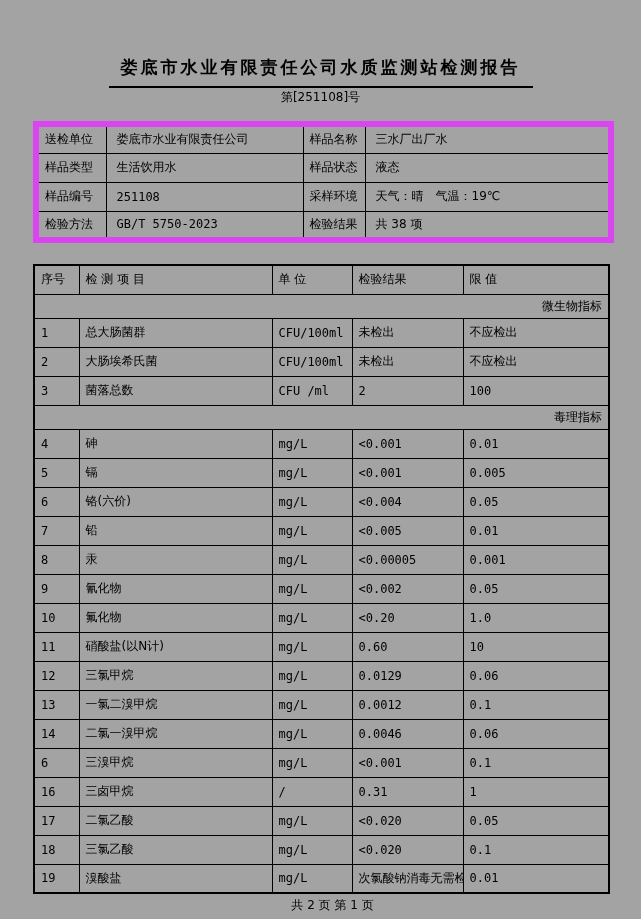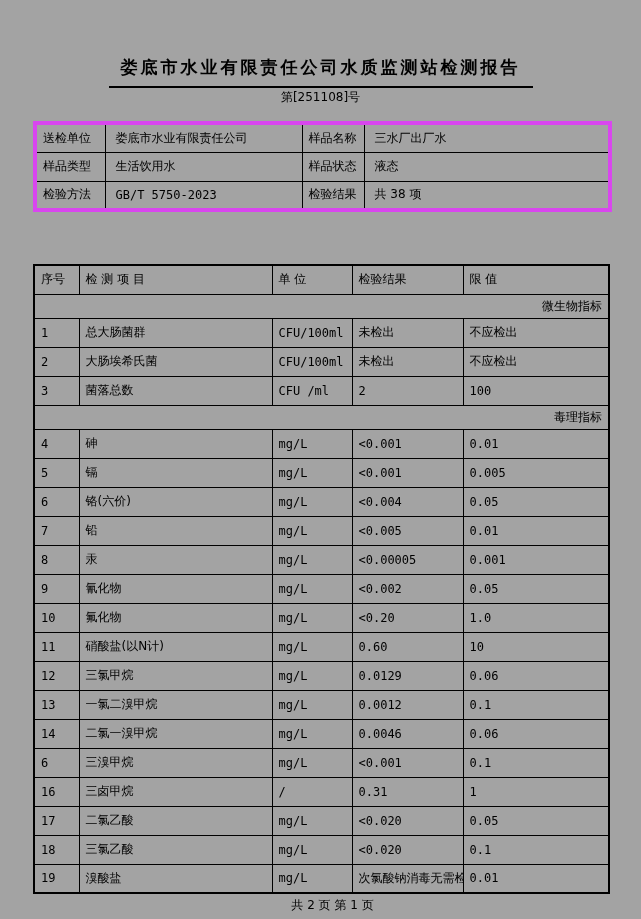--- a/index.html
+++ b/index.html
@@ -36,21 +36,21 @@
   #result-table{ top:264px; }
   #info-table td, #result-table td{
     border:1px solid #000;
     font-size:12px;
     padding:0 6px;
     overflow:hidden;
     white-space:nowrap;
     vertical-align:middle;
   }
   
-  #info-table{ border:4px solid #d946ef; }
+  #info-table{ border:6px solid #d946ef; }
   #result-table{ border:2px solid #000; }
   #info-table tr{ height:29px; }
   #result-table tr.item-row{ height:29px; }
   #result-table tr.header-row{ height:29px; }
   #result-table tr.section-row{ height:24px; }
   #result-table td.section-cell{ padding-left:6px;text-align:right; }
   .mono{ font-family:"DejaVu Sans Mono","Liberation Mono",monospace; }
   .pad-l{ padding-left:10px !important; }
   
   .page-footer{
@@ -85,20 +85,26 @@
           <td>送检单位</td>
           <td class="pad-l">娄底市水业有限责任公司</td>
           <td>样品名称</td>
           <td class="pad-l">三水厂出厂水</td>
         </tr>
         <tr>
           <td>样品类型</td>
           <td class="pad-l">生活饮用水</td>
           <td>样品状态</td>
           <td class="pad-l">液态</td>
+        </tr>
+        <tr>
+          <td>样品编号</td>
+          <td class="pad-l mono">251108</td>
+          <td>采样环境</td>
+          <td class="pad-l">天气：晴　气温：19℃</td>
         </tr>
         <tr>
           <td>检验方法</td>
           <td class="pad-l mono">GB/T 5750-2023</td>
           <td>检验结果</td>
           <td class="pad-l">共  38 项</td>
         </tr>
       </tbody>
   </table>
 

